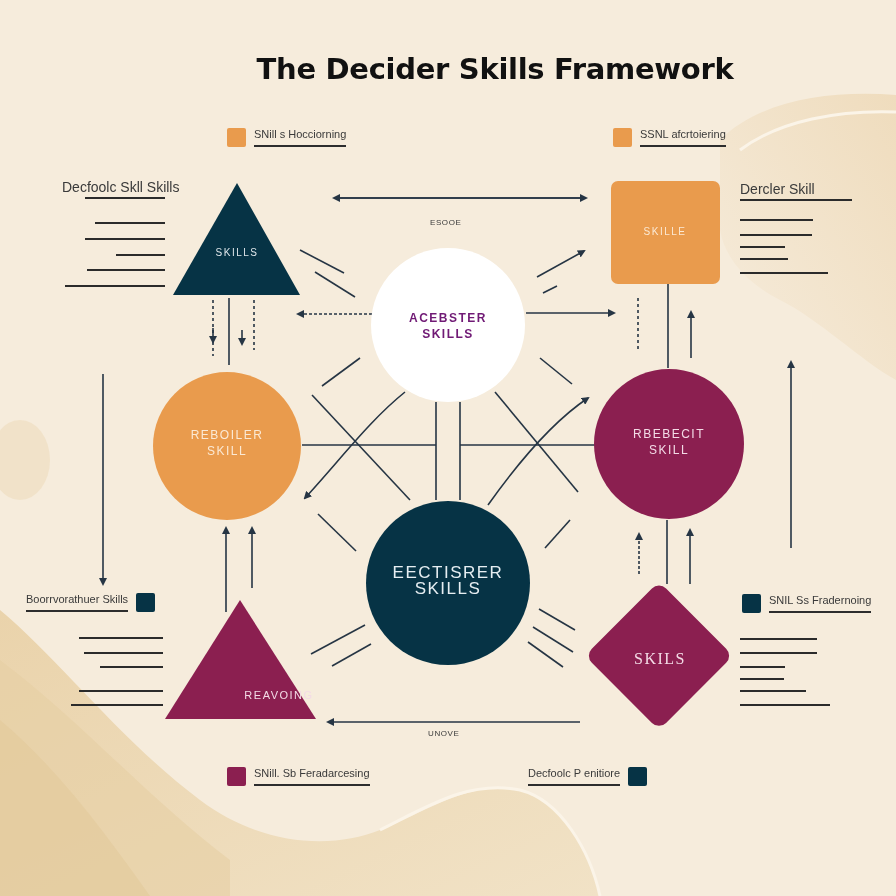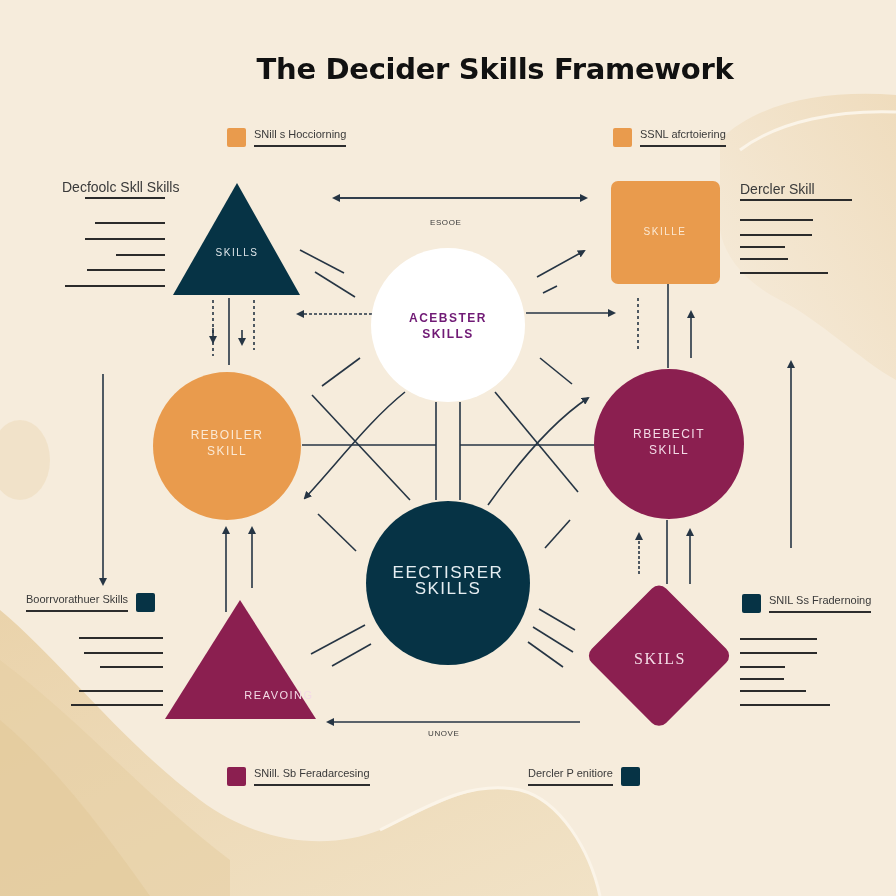--- a/index.html
+++ b/index.html
@@ -141,21 +141,21 @@
 <div class="legend" style="left:742px; top:594px;">
   <div class="sw" style="background:#063345;"></div>
   <div class="lbl">SNIL Ss Fradernoing</div>
 </div>
 <div class="legend" style="left:227px; top:767px;align-items:center;">
   <div class="sw" style="background:#8b1f50;"></div>
   <div class="lbl">SNill. Sb Feradarcesing</div>
 </div>
 <div class="legend rev" style="left:528px; top:767px;">
   <div class="sw" style="background:#063345;"></div>
-  <div class="lbl">Dercler P enitiore</div>
+  <div class="lbl">Decfoolc P enitiore</div>
 </div>
 <div class="legend rev" style="left:26px; top:593px;">
   <div class="sw" style="background:#063345;"></div>
   <div class="lbl">Boorrvorathuer Skills</div>
 </div>
 
 <div class="block-title" style="left:62px; top:179px;">Decfoolc Skll Skills</div>
 <div class="block-title" style="left:740px; top:181px;">Dercler Skill</div>
 
 <div>

